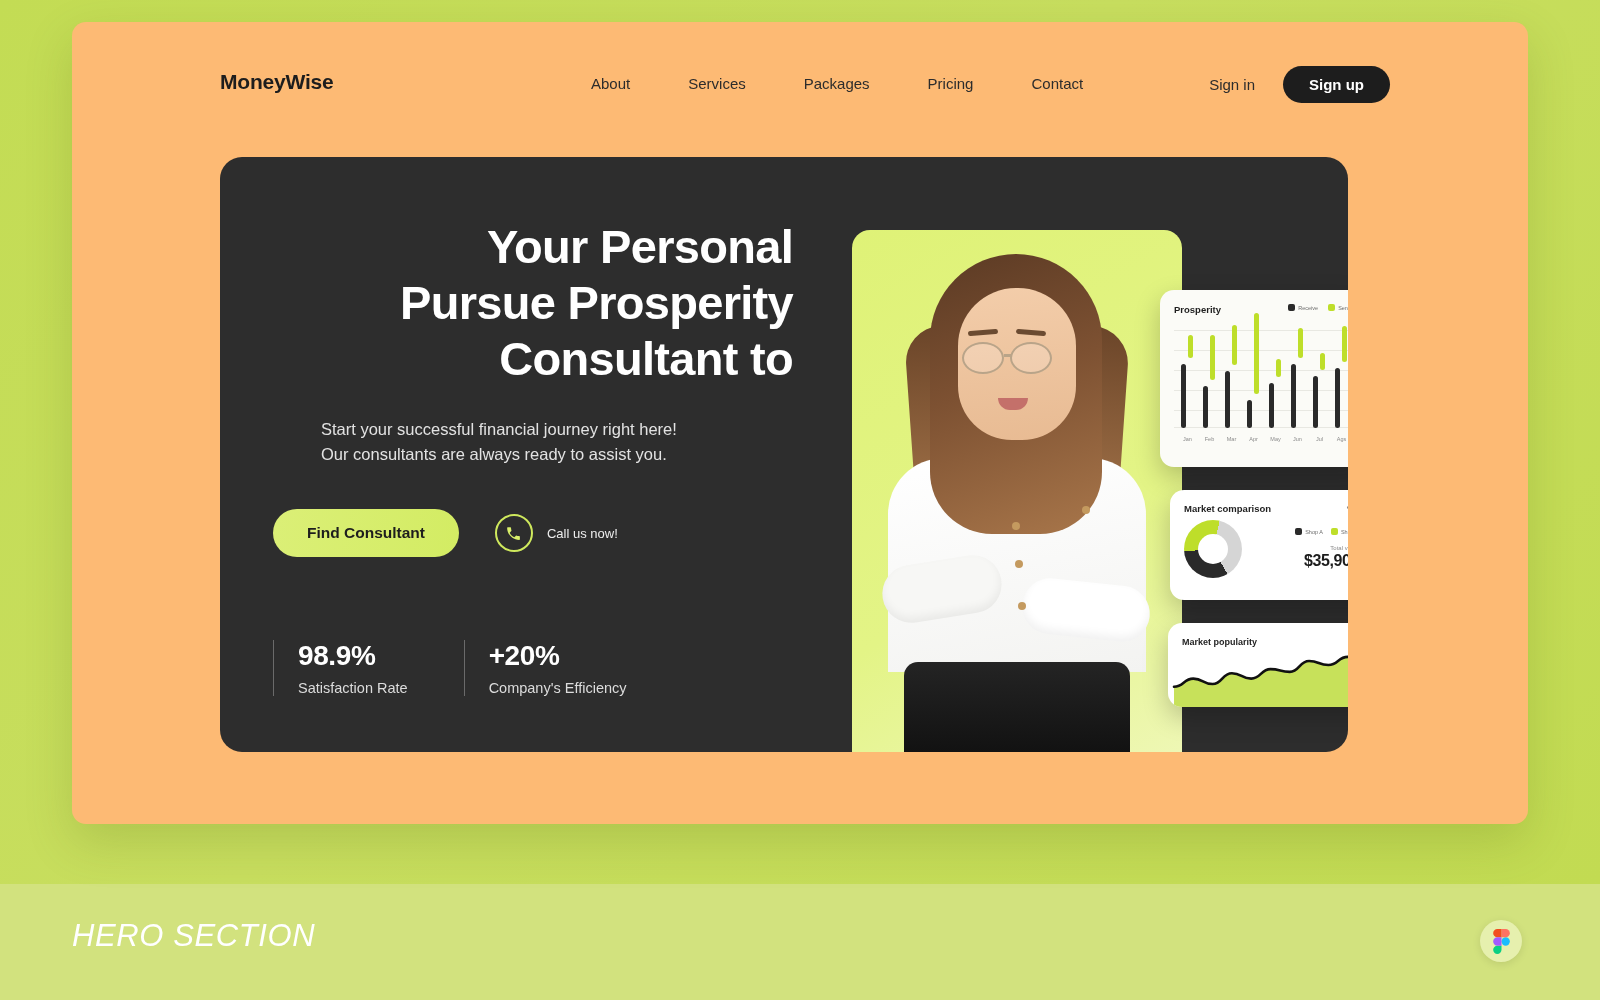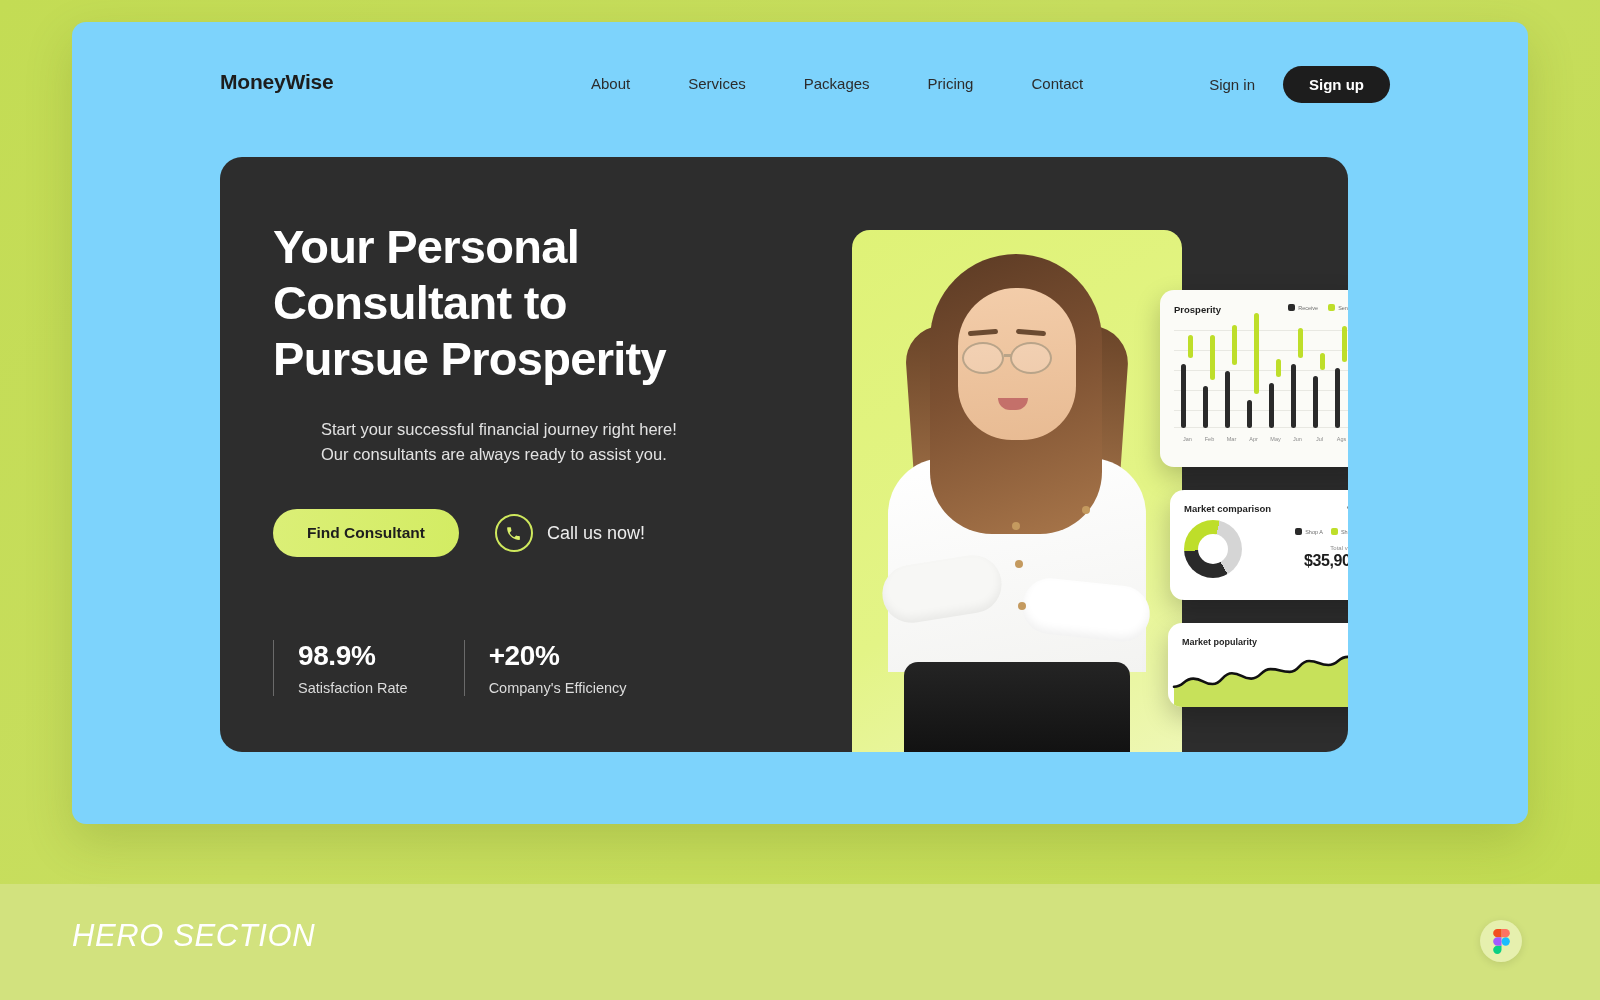--- a/index.html
+++ b/index.html
@@ -18,21 +18,21 @@
   }
   .bg-bottom {
     position:absolute; left:0; top:884px; width:1600px; height:116px;
     background:#d2e27e;
   }
 
   
   .sheet {
     position:absolute; left:72px; top:22px;
     width:1456px; height:802px;
-    background:#7dd3fc; border-radius:14px;
+    background:#fdba74; border-radius:14px;
     box-shadow:0 18px 48px rgba(80,100,20,.20);
     overflow:hidden;
   }
 
   
   .nav {
     position:absolute; left:0; top:0; width:1456px; height:122px;
   }
   .logo {
     position:absolute; left:148px; top:48px;
@@ -53,36 +53,37 @@
   
   .hero {
     position:absolute; left:148px; top:135px;
     width:1128px; height:595px;
     background:#2d2d2d; border-radius:22px; overflow:hidden;
   }
   .hero-left { position:absolute; left:53px; top:62px; width:520px; }
   .headline {
     font-size:47px; line-height:56px; font-weight:700; color:#ffffff;
     letter-spacing:-.7px;
+    text-align:right;
   }
   .subtitle {
     margin-top:30px; font-size:16.5px; line-height:25px; color:#e2e2e2;margin-left:48px;
   }
   .cta-row { margin-top:42px; display:flex; align-items:center; gap:36px; }
   .btn-find {
     background:linear-gradient(100deg,#dbef77 0%,#d3ec63 100%);
     color:#1d1d1d; font-size:15.5px; font-weight:700;
     border:none; border-radius:999px; padding:15px 34px; cursor:pointer;
   }
   .call { display:flex; align-items:center; gap:14px; cursor:pointer; }
   .phone-ring {
     width:38px; height:38px; border-radius:50%;
     border:2.5px solid #cfe95d; display:flex; align-items:center; justify-content:center;
   }
-  .call-label { font-size:18px; color:#ededed; }
+  .call-label { font-size:13px; color:#ededed; }
 
   .stats { margin-top:83px; display:flex; gap:56px; }
   .stat { border-left:1.5px solid #6a6a6a; padding-left:24px; }
   .stat-val { font-size:28px; font-weight:700; color:#ffffff; letter-spacing:-.4px; }
   .stat-lbl { margin-top:8px; font-size:14.5px; color:#dcdcdc; }
 
   
   .photo-panel {
     position:absolute; left:632px; top:73px;
     width:330px; height:522px;
@@ -236,22 +237,22 @@
         <div class="signin">Sign in</div>
         <button class="signup">Sign up</button>
       </div>
     </div>
 
     <div class="hero">
 
       <div class="hero-left">
         <div class="headline">
           <div>Your Personal</div>
+          <div>Pursue Prosperity</div>
           <div>Consultant to</div>
-          <div>Pursue Prosperity</div>
         </div>
 
         <div class="subtitle">
           <div>Start your successful financial journey right here!</div>
           <div>Our consultants are always ready to assist you.</div>
         </div>
 
         <div class="cta-row">
           <button class="btn-find">Find Consultant</button>
           <div class="call">

